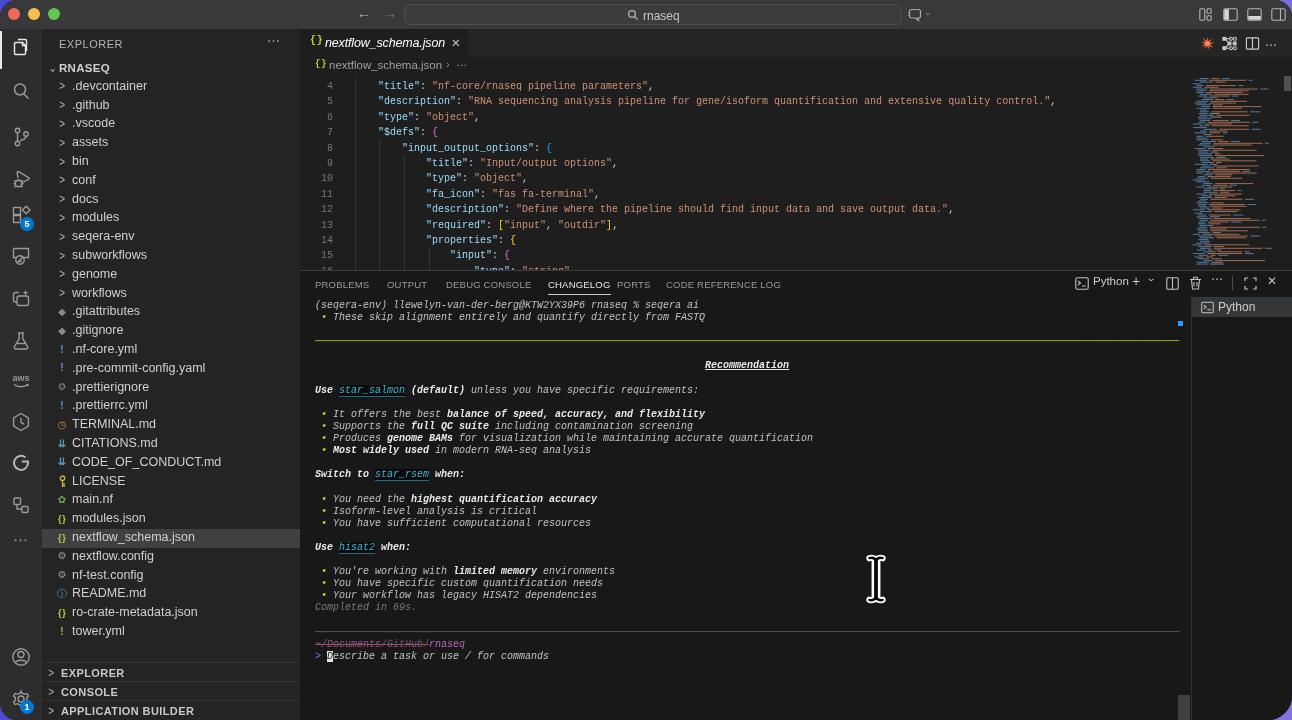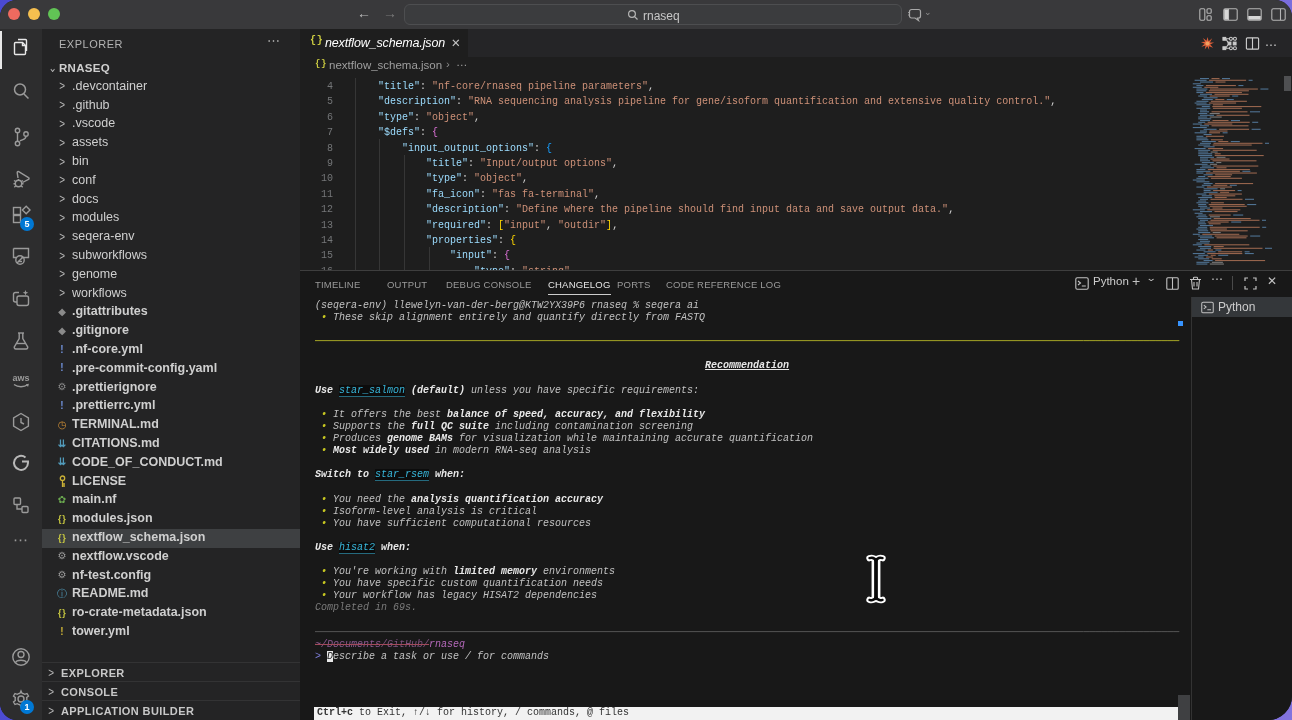--- a/index.html
+++ b/index.html
@@ -21,21 +21,21 @@
   .aicon svg { width:24px; height:24px; }
   .badge { position:absolute; width:14px; height:14px; border-radius:50%; background:#0078d4;
     color:#fff; font-size:9px; font-weight:bold; text-align:center; line-height:14px; }
   
   #sidebar { position:absolute; left:42px; top:29px; width:258px; height:691px; background:#242425; }
   #sbhead { position:absolute; left:17px; top:9px; font-size:11px; color:#b3b3b3; letter-spacing:0.5px; }
   .trow { position:absolute; left:0; width:258px; height:19px; font-size:12.5px; color:#cfcfcf; }
   .trow .chev { position:absolute; left:17px; top:2px; color:#b5b5b5; font-size:11px; transform:scale(0.9,1.15); }
   .trow .nm { position:absolute; left:30px; top:1.5px; white-space:nowrap; }
   .trow .icon { position:absolute; left:13px; top:2px; width:14px; height:14px; font-size:10px; text-align:center; line-height:14px; }
-  .trow.file .nm { left:30px;font-weight:bold; }
+  .trow.file .nm { left:30px; }
   .trsel { background:#3e4042; }
   .sect { position:absolute; left:0; width:258px; height:19px; border-top:1px solid #333334;
     font-size:11px; font-weight:bold; color:#c8c8c8; letter-spacing:0.4px; }
   .sect .chev { position:absolute; left:6px; top:3px; font-weight:normal; color:#b5b5b5; font-size:11px; transform:scale(0.9,1.15);}
   .sect .nm { position:absolute; left:19px; top:4px; }
   
   #editor { position:absolute; left:300px; top:29px; width:992px; height:241px; background:#1e1e1e; }
   #tabbar { position:absolute; left:0; top:0; width:992px; height:28px; background:#252527; }
   #tab1 { position:absolute; left:0; top:0; width:168px; height:28px; background:#1e1e1e; }
   #breadcrumb { position:absolute; left:0; top:28px; width:992px; height:18px; background:#1e1e1e;
@@ -319,21 +319,21 @@
       <div class="trow file" style="top:480.7px;">
           <span class="icon" style="color:#cbcb41;font-weight:bold;font-size:9px;">{ }</span>
           <span class="nm">modules.json</span>
         </div>
       <div class="trow file trsel" style="top:499.5px;">
           <span class="icon" style="color:#cbcb41;font-weight:bold;font-size:9px;">{ }</span>
           <span class="nm">nextflow_schema.json</span>
         </div>
       <div class="trow file" style="top:518.3px;">
           <span class="icon" style="color:#9a9a9a;">⚙</span>
-          <span class="nm">nextflow.vscode</span>
+          <span class="nm">nextflow.config</span>
         </div>
       <div class="trow file" style="top:537.1px;">
           <span class="icon" style="color:#9a9a9a;">⚙</span>
           <span class="nm">nf-test.config</span>
         </div>
       <div class="trow file" style="top:555.9px;">
           <span class="icon" style="color:#519aba;">ⓘ</span>
           <span class="nm">README.md</span>
         </div>
       <div class="trow file" style="top:574.7px;">
@@ -644,21 +644,21 @@
       <rect x="915.1" y="231.00" width="50.0" height="1.1" fill="#96644c"></rect>
       <rect x="896.4" y="232.75" width="13.0" height="1.1" fill="#4f7292"></rect>
       <rect x="911.9" y="232.75" width="11.0" height="1.1" fill="#7a7a7a"></rect>
       <rect x="896.4" y="234.50" width="11.0" height="1.1" fill="#4f7292"></rect>
       <rect x="909.9" y="234.50" width="14.0" height="1.1" fill="#7a7a7a"></rect>
       </svg>
     <div id="mscroll"></div>
   </div>
 
   <div id="panel">
-    <div class="ptab" style="left:15px;">TIMELINE</div>
+    <div class="ptab" style="left:15px;">PROBLEMS</div>
     <div class="ptab" style="left:87px;">OUTPUT</div>
     <div class="ptab" style="left:146px;">DEBUG CONSOLE</div>
     <div class="ptab act" style="left:248px;">CHANGELOG</div>
     <div class="ptab" style="left:317px;">PORTS</div>
     <div class="ptab" style="left:366px;">CODE REFERENCE LOG</div>
     <div id="phicons">
       <svg style="position:absolute;left:775px;top:6px;" width="14" height="13" viewBox="0 0 14 13" fill="none" stroke="#c2c2c2" stroke-width="1.1">
         <rect x="0.8" y="0.8" width="12.4" height="11.4" rx="1.5"></rect>
           <path d="M3 4 l2.5 2 L3 8 M6.8 9 h4"></path>
       </svg>
@@ -688,35 +688,34 @@
 
 <b>Use</b> <span class="cy">star_salmon</span> <b>(default)</b> unless you have specific requirements:
 
  <span class="bl">•</span> It offers the best <b>balance of speed, accuracy, and flexibility</b>
  <span class="bl">•</span> Supports the <b>full QC suite</b> including contamination screening
  <span class="bl">•</span> Produces <b>genome BAMs</b> for visualization while maintaining accurate quantification
  <span class="bl">•</span> <b>Most widely used</b> in modern RNA-seq analysis
 
 <b>Switch to</b> <span class="cy">star_rsem</span> <b>when:</b>
 
- <span class="bl">•</span> You need the <b>analysis quantification accuracy</b>
+ <span class="bl">•</span> You need the <b>highest quantification accuracy</b>
  <span class="bl">•</span> Isoform-level analysis is critical
  <span class="bl">•</span> You have sufficient computational resources
 
 <b>Use</b> <span class="cy">hisat2</span> <b>when:</b>
 
  <span class="bl">•</span> You're working with <b>limited memory</b> environments
  <span class="bl">•</span> You have specific custom quantification needs
  <span class="bl">•</span> Your workflow has legacy HISAT2 dependencies
 <span style="color:#7a7a7a;text-align:right;">Completed in 69s.</span>
 
 <span style="color:#6a6a6a;">────────────────────────────────────────────────────────────────────────────────────────────────────────────────────────────────────────────────</span>
 <span style="color:#8b5890;text-decoration:line-through;text-decoration-color:#a24a5a;">~/Documents</span><span style="color:#7d527f;text-decoration:line-through;text-decoration-color:#a24a5a;">/GitHub/</span><span style="color:#b469ba;">rnaseq</span>
 <span style="color:#7d7dd8;">&gt;</span> <span style="background:#e8e8e8;color:#181818;">D</span>escribe a task or use / for commands</div>
-    <div id="helpbar"><b>Ctrl+c</b> to Exit, ↑/↓ for history, / commands, @ files</div>
     <div id="tlist">
       <div id="tlsel">
         <svg style="position:absolute;left:9px;top:4px;" width="13" height="13" viewBox="0 0 14 13" fill="none" stroke="#c2c2c2" stroke-width="1.1">
           <rect x="0.8" y="0.8" width="12.4" height="11.4" rx="1.5"></rect>
             <path d="M3 4 l2.5 2 L3 8 M6.8 9 h4"></path>
         </svg>
         <span style="position:absolute;left:26px;top:3px;">Python</span>
       </div>
     </div>
     <div style="position:absolute;left:878px;top:50px;width:5px;height:5px;background:#3794ff;"></div>

